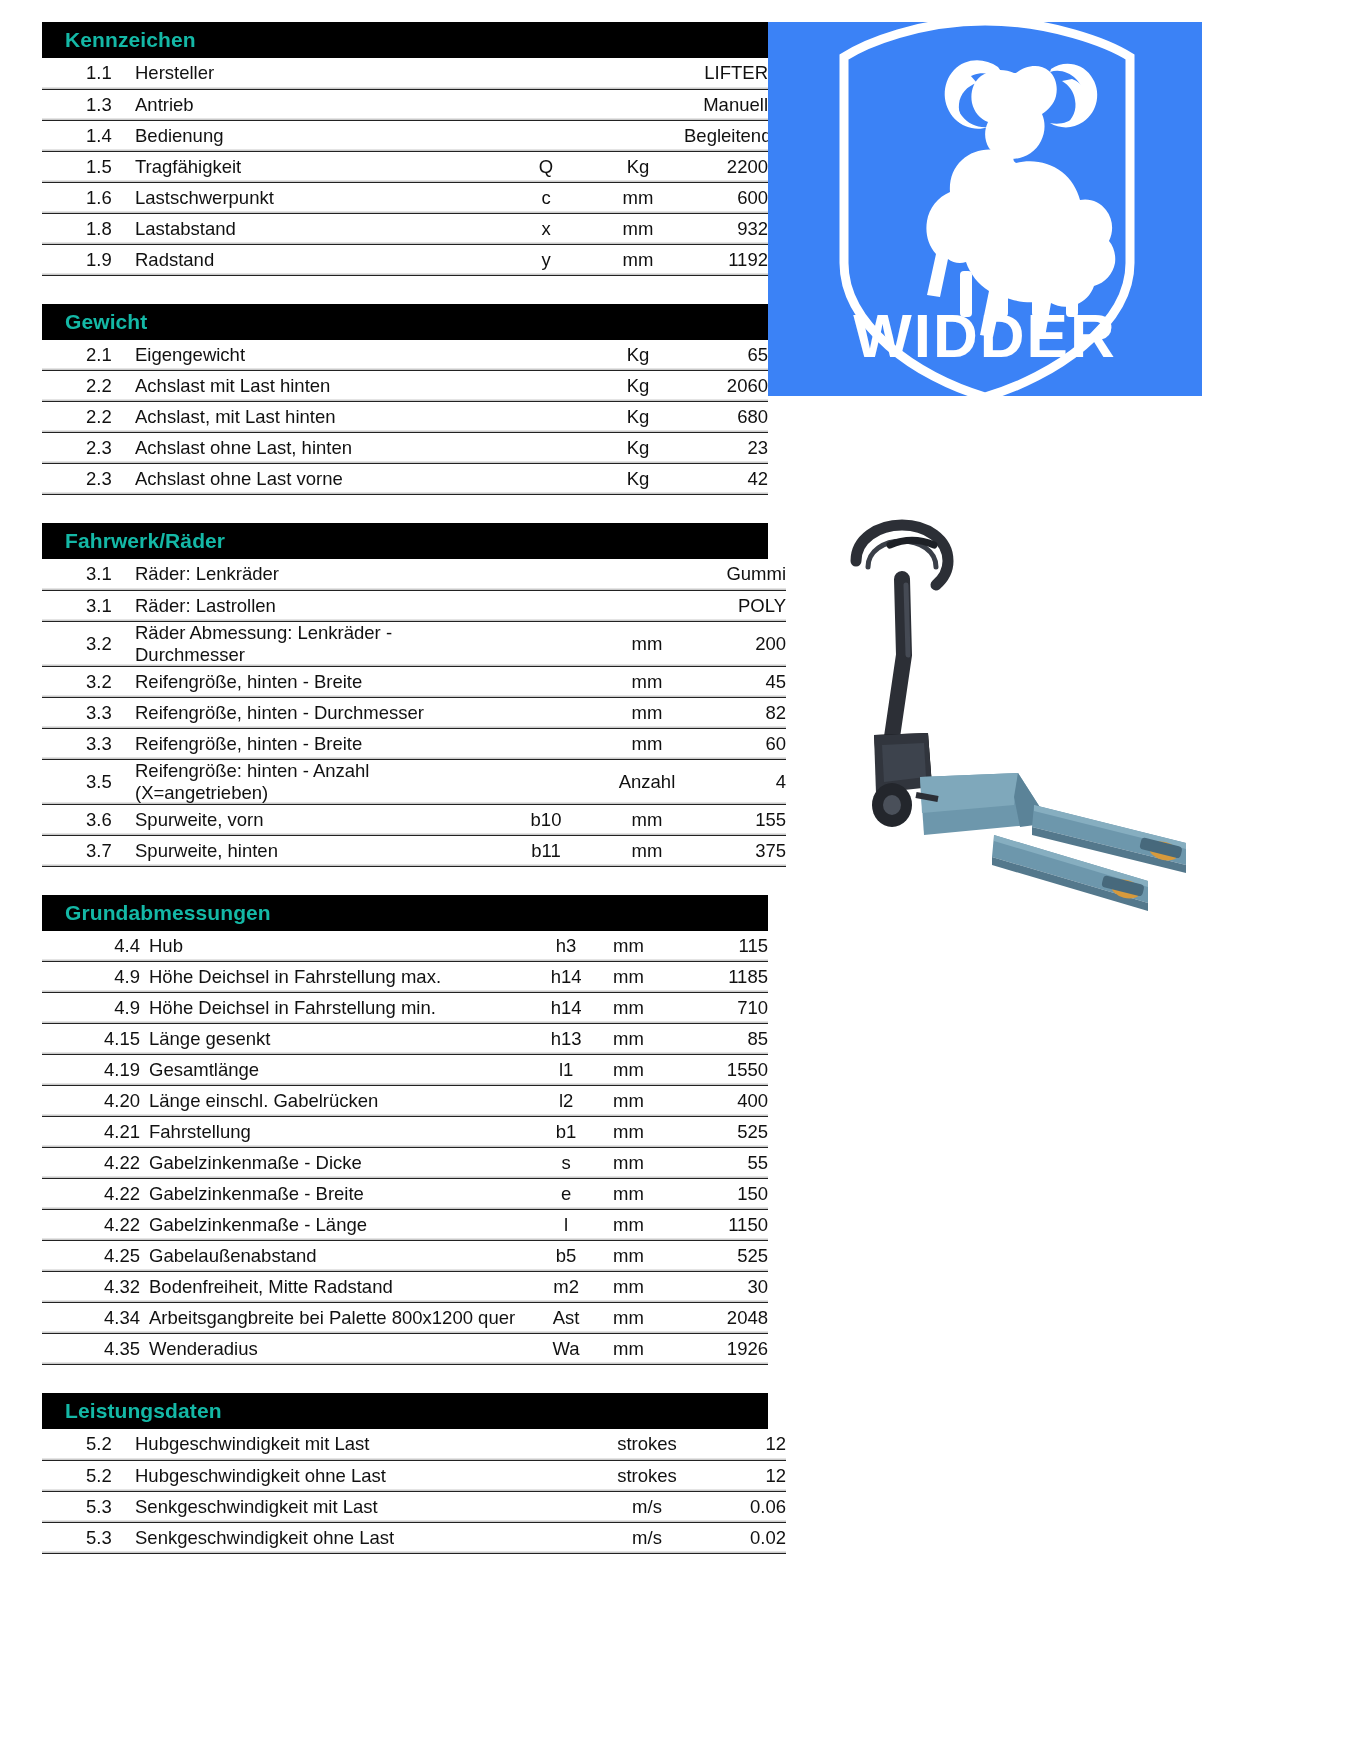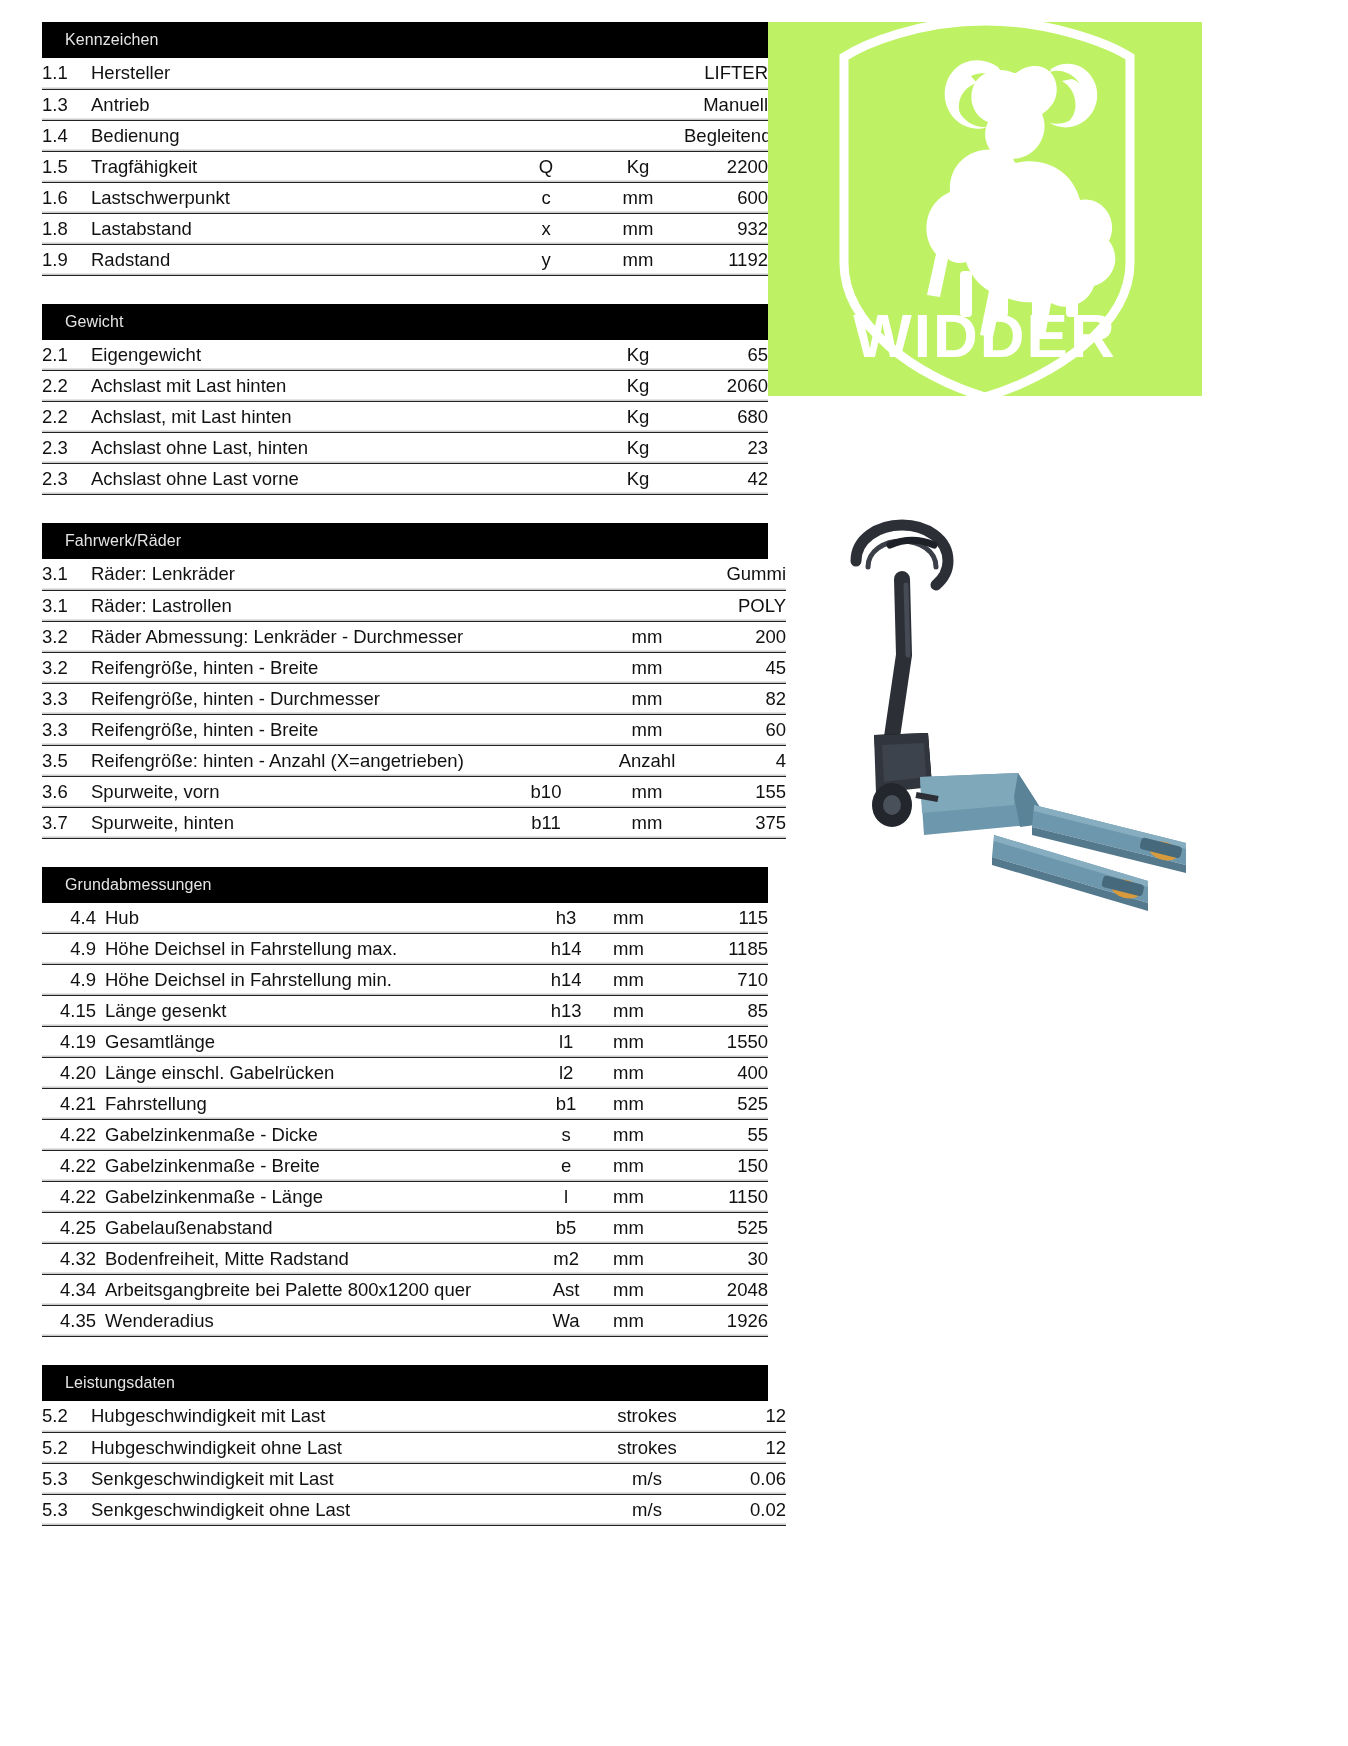--- a/index.html
+++ b/index.html
@@ -17,23 +17,23 @@
     position:absolute;
     left:42px; top:22px;
     width:726px;
   }
 
   .spec-section { margin-bottom:28px; }
   .spec-section:last-child { margin-bottom:0; }
 
   .section-header {
     background:#000000;
-    color:#e5e5e5;
-    font-weight:normal;
-    font-size:16px;
+    color:#14b8a6;
+    font-weight:bold;
+    font-size:21px;
     line-height:36px;
     height:36px;
     padding-left:23px;
     letter-spacing:0.1px;
   }
 
   table.spec-table {
     width:100%;
     border-collapse:collapse;
     table-layout:fixed;
@@ -53,21 +53,21 @@
   col.c-sym    { width:92px;  }
   col.c-unit   { width:92px;  }
   col.c-val    { width:84px;  }
 
   td.label { text-align:left; }
   td.sym   { text-align:center; }
   td.unit  { text-align:center; }
   td.val   { text-align:right; padding-right:9px; }
 
   
-  .lbl-wrap { display:flex; align-items:flex-end; }
+  .lbl-wrap { display:flex; align-items:center;margin-left:44px; }
   .lbl-num  { display:inline-block; width:40px; text-align:left; flex:0 0 40px; }
   .lbl-txt  { padding-left:9px; }
 
   
   .num-right .lbl-num { width:50px; text-align:right; flex:0 0 50px; }
   .num-right td.label { padding-left:4px; }
   .num-right col.c-label { width:458px; }
 
   
   .tight col.c-sym  { width:86px; }
@@ -77,21 +77,21 @@
 
   .wide-unit col.c-sym { width:92px; }
   .wide-unit col.c-unit { width:110px; }
   .wide-unit col.c-val { width:84px; }
 
   
   #logo-panel {
     position:absolute;
     left:768px; top:22px;
     width:434px; height:374px;
-    background:#bef264;
+    background:#3b82f6;
   }
   #logo-mark {
     position:absolute;
     left:50%; top:50%;
     transform:translate(-50%,-50%);
     width:330px; height:392px;
   }
 
   
   #product-photo {

